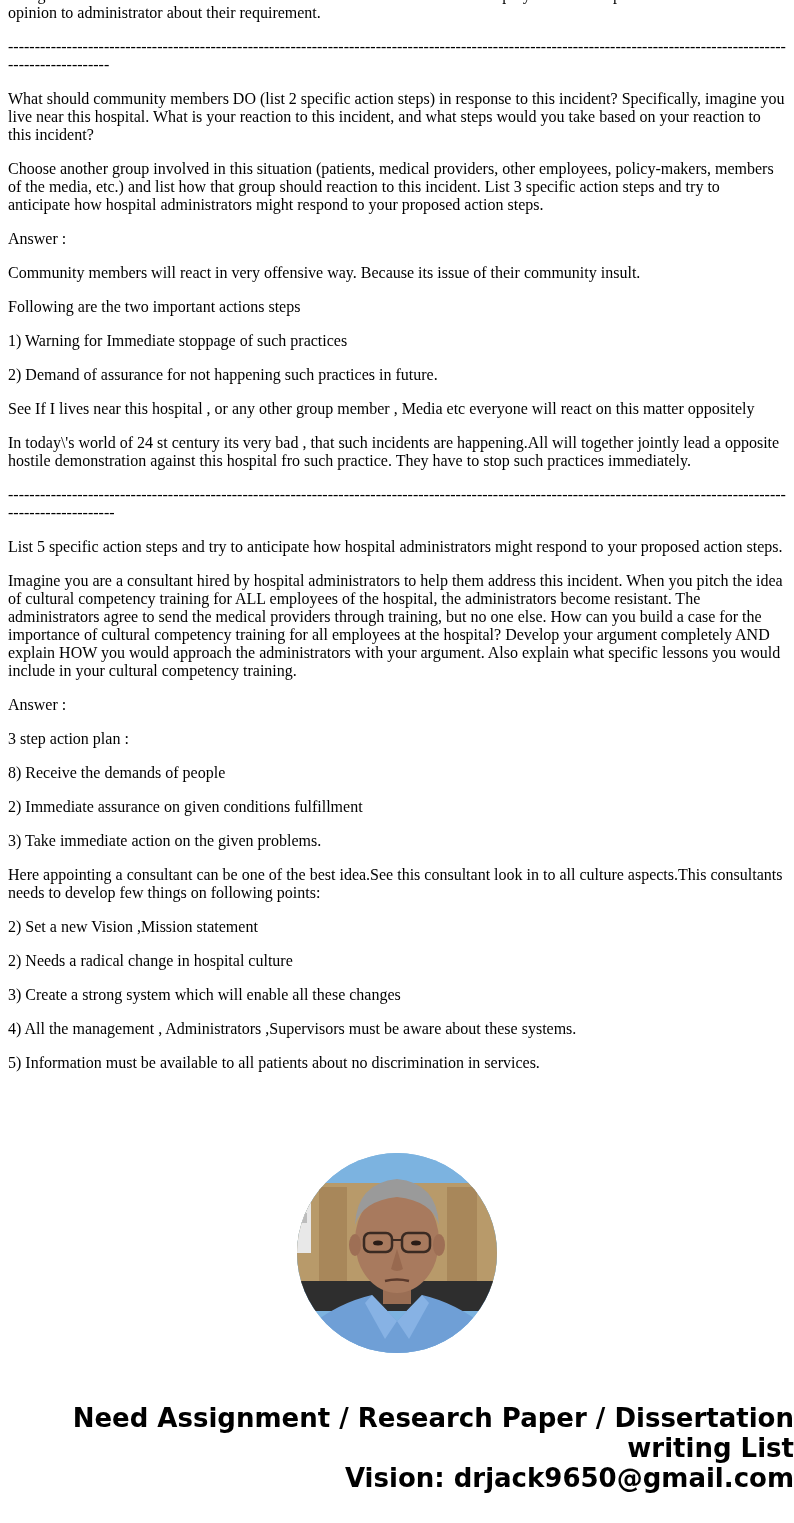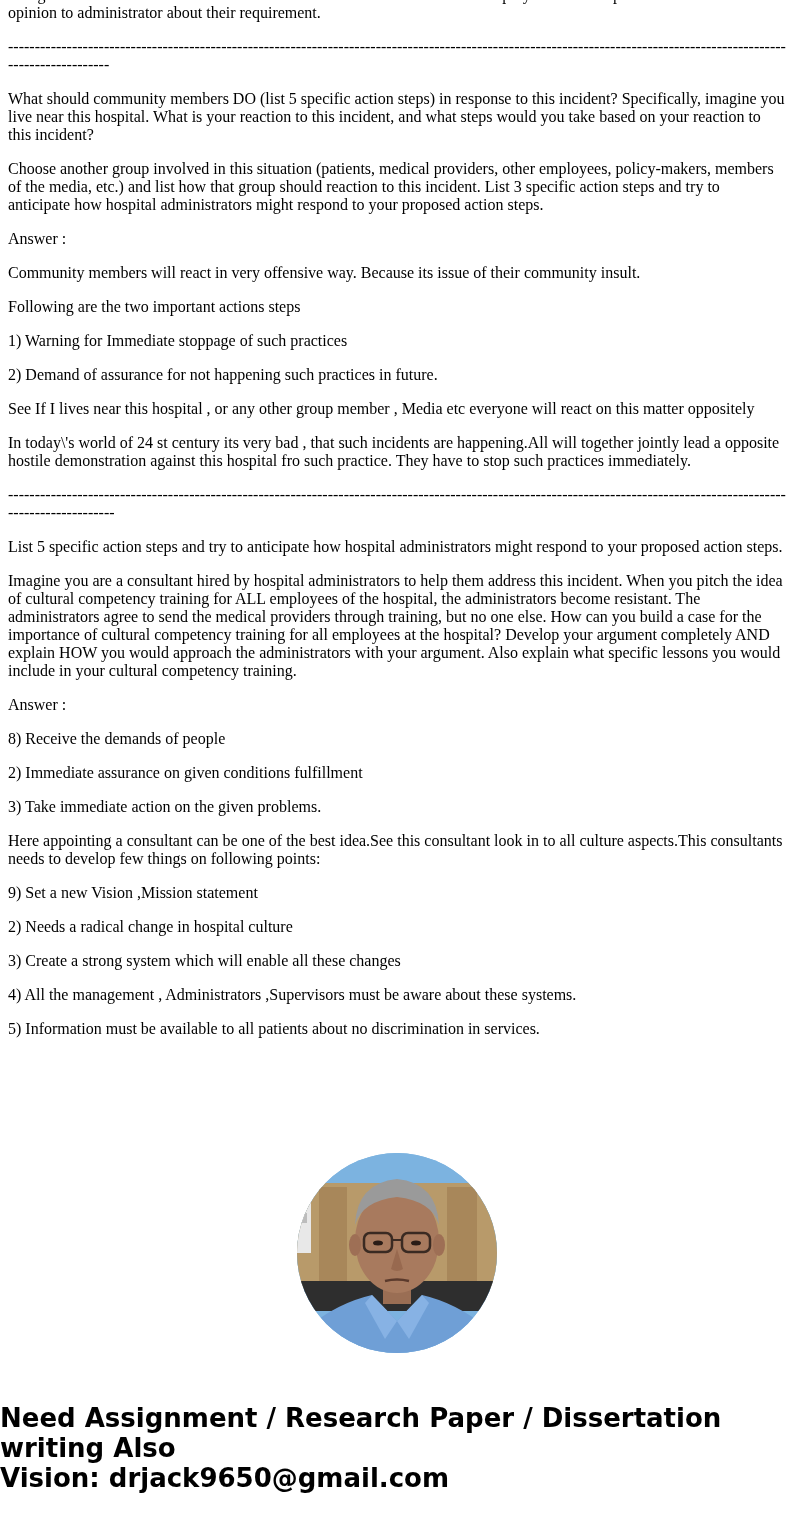--- a/index.html
+++ b/index.html
@@ -48,55 +48,56 @@
       background: #7cb3e0;
     }
     .avatar svg {
       display: block;
     }
     .promo {
       position: absolute;
       left: 0;
       right: 0;
       top: 1403px;
-      text-align: left;
+      text-align: right;
       font-family: "DejaVu Sans", sans-serif;
       font-weight: bold;
       font-size: 26px;
       line-height: 30px;
       color: #000000;
     }
     .promo div {
       margin: 0;
     }
   </style>
 </head>
 <body>
 
 <div class="content">
   <p>in organizations frame window so there will not be that much issues from employee side.Also patients will reflect their opinion to administrator about their requirement.</p>
   <p class="sep">---------------------------------------------------------------------------------------------------------------------------------------------------------------------</p>
-  <p>What should community members DO (list 5 specific action steps) in response to this incident? Specifically, imagine you live near this hospital. What is your reaction to this incident, and what steps would you take based on your reaction to this incident?</p>
+  <p>What should community members DO (list 2 specific action steps) in response to this incident? Specifically, imagine you live near this hospital. What is your reaction to this incident, and what steps would you take based on your reaction to this incident?</p>
   <p>Choose another group involved in this situation (patients, medical providers, other employees, policy-makers, members of the media, etc.) and list how that group should reaction to this incident. List 3 specific action steps and try to anticipate how hospital administrators might respond to your proposed action steps.</p>
   <p>Answer :</p>
   <p>Community members will react in very offensive way. Because its issue of their community insult.</p>
   <p>Following are the two important actions steps</p>
   <p>1) Warning for Immediate stoppage of such practices</p>
   <p>2) Demand of assurance for not happening such practices in future.</p>
   <p>See If I lives near this hospital , or any other group member , Media etc everyone will react on this matter oppositely</p>
   <p>In today\'s world of 24 st century its very bad , that such incidents are happening.All will together jointly lead a opposite hostile demonstration against this  hospital fro such practice. They have to stop such practices immediately.</p>
   <p class="sep">----------------------------------------------------------------------------------------------------------------------------------------------------------------------</p>
   <p>List 5 specific action steps and try to anticipate how hospital administrators might respond to your proposed action steps.</p>
   <p>Imagine you are a consultant hired by hospital administrators to help them address this incident. When you pitch the idea of cultural competency training for ALL employees of the hospital, the administrators become resistant. The administrators agree to send the medical providers through training, but no one else. How can you build a case for the importance of cultural competency training for all employees at the hospital? Develop your argument completely AND explain HOW you would approach the administrators with your argument. Also explain what specific lessons you would include in your cultural competency training.</p>
   <p>Answer :</p>
+  <p>3 step action plan :</p>
   <p>8) Receive the demands of people</p>
   <p>2) Immediate assurance on given conditions fulfillment</p>
   <p>3) Take immediate action on the given problems.</p>
   <p>Here appointing a consultant can be one of the best idea.See this consultant look in to all culture aspects.This consultants needs to develop few things on following points:</p>
-  <p>9) Set a new Vision ,Mission statement</p>
+  <p>2) Set a new Vision ,Mission statement</p>
   <p>2) Needs a radical change in hospital culture</p>
   <p>3) Create a strong system which will enable all these changes</p>
   <p>4) All the management , Administrators ,Supervisors must be aware about these systems.</p>
   <p>5) Information must be available to all patients about no discrimination in services.</p>
 </div>
 
 <div class="avatar-wrap">
   <div class="avatar">
     <svg width="200" height="200" viewBox="0 0 200 200" xmlns="http://www.w3.org/2000/svg">
 
@@ -132,15 +133,15 @@
 
       <path d="M100 96 L94 116 Q100 120 106 116 Z" fill="#98694f"></path>
 
       <path d="M88 128 Q100 125 112 128" stroke="#5b3a2c" stroke-width="2.5" fill="none"></path>
     </svg>
   </div>
 </div>
 
 <div class="promo">
   <div>Need Assignment / Research Paper / Dissertation</div>
-  <div>writing Also</div>
+  <div>writing List</div>
   <div>Vision: drjack9650@gmail.com</div>
 </div>
 
 </body></html>

